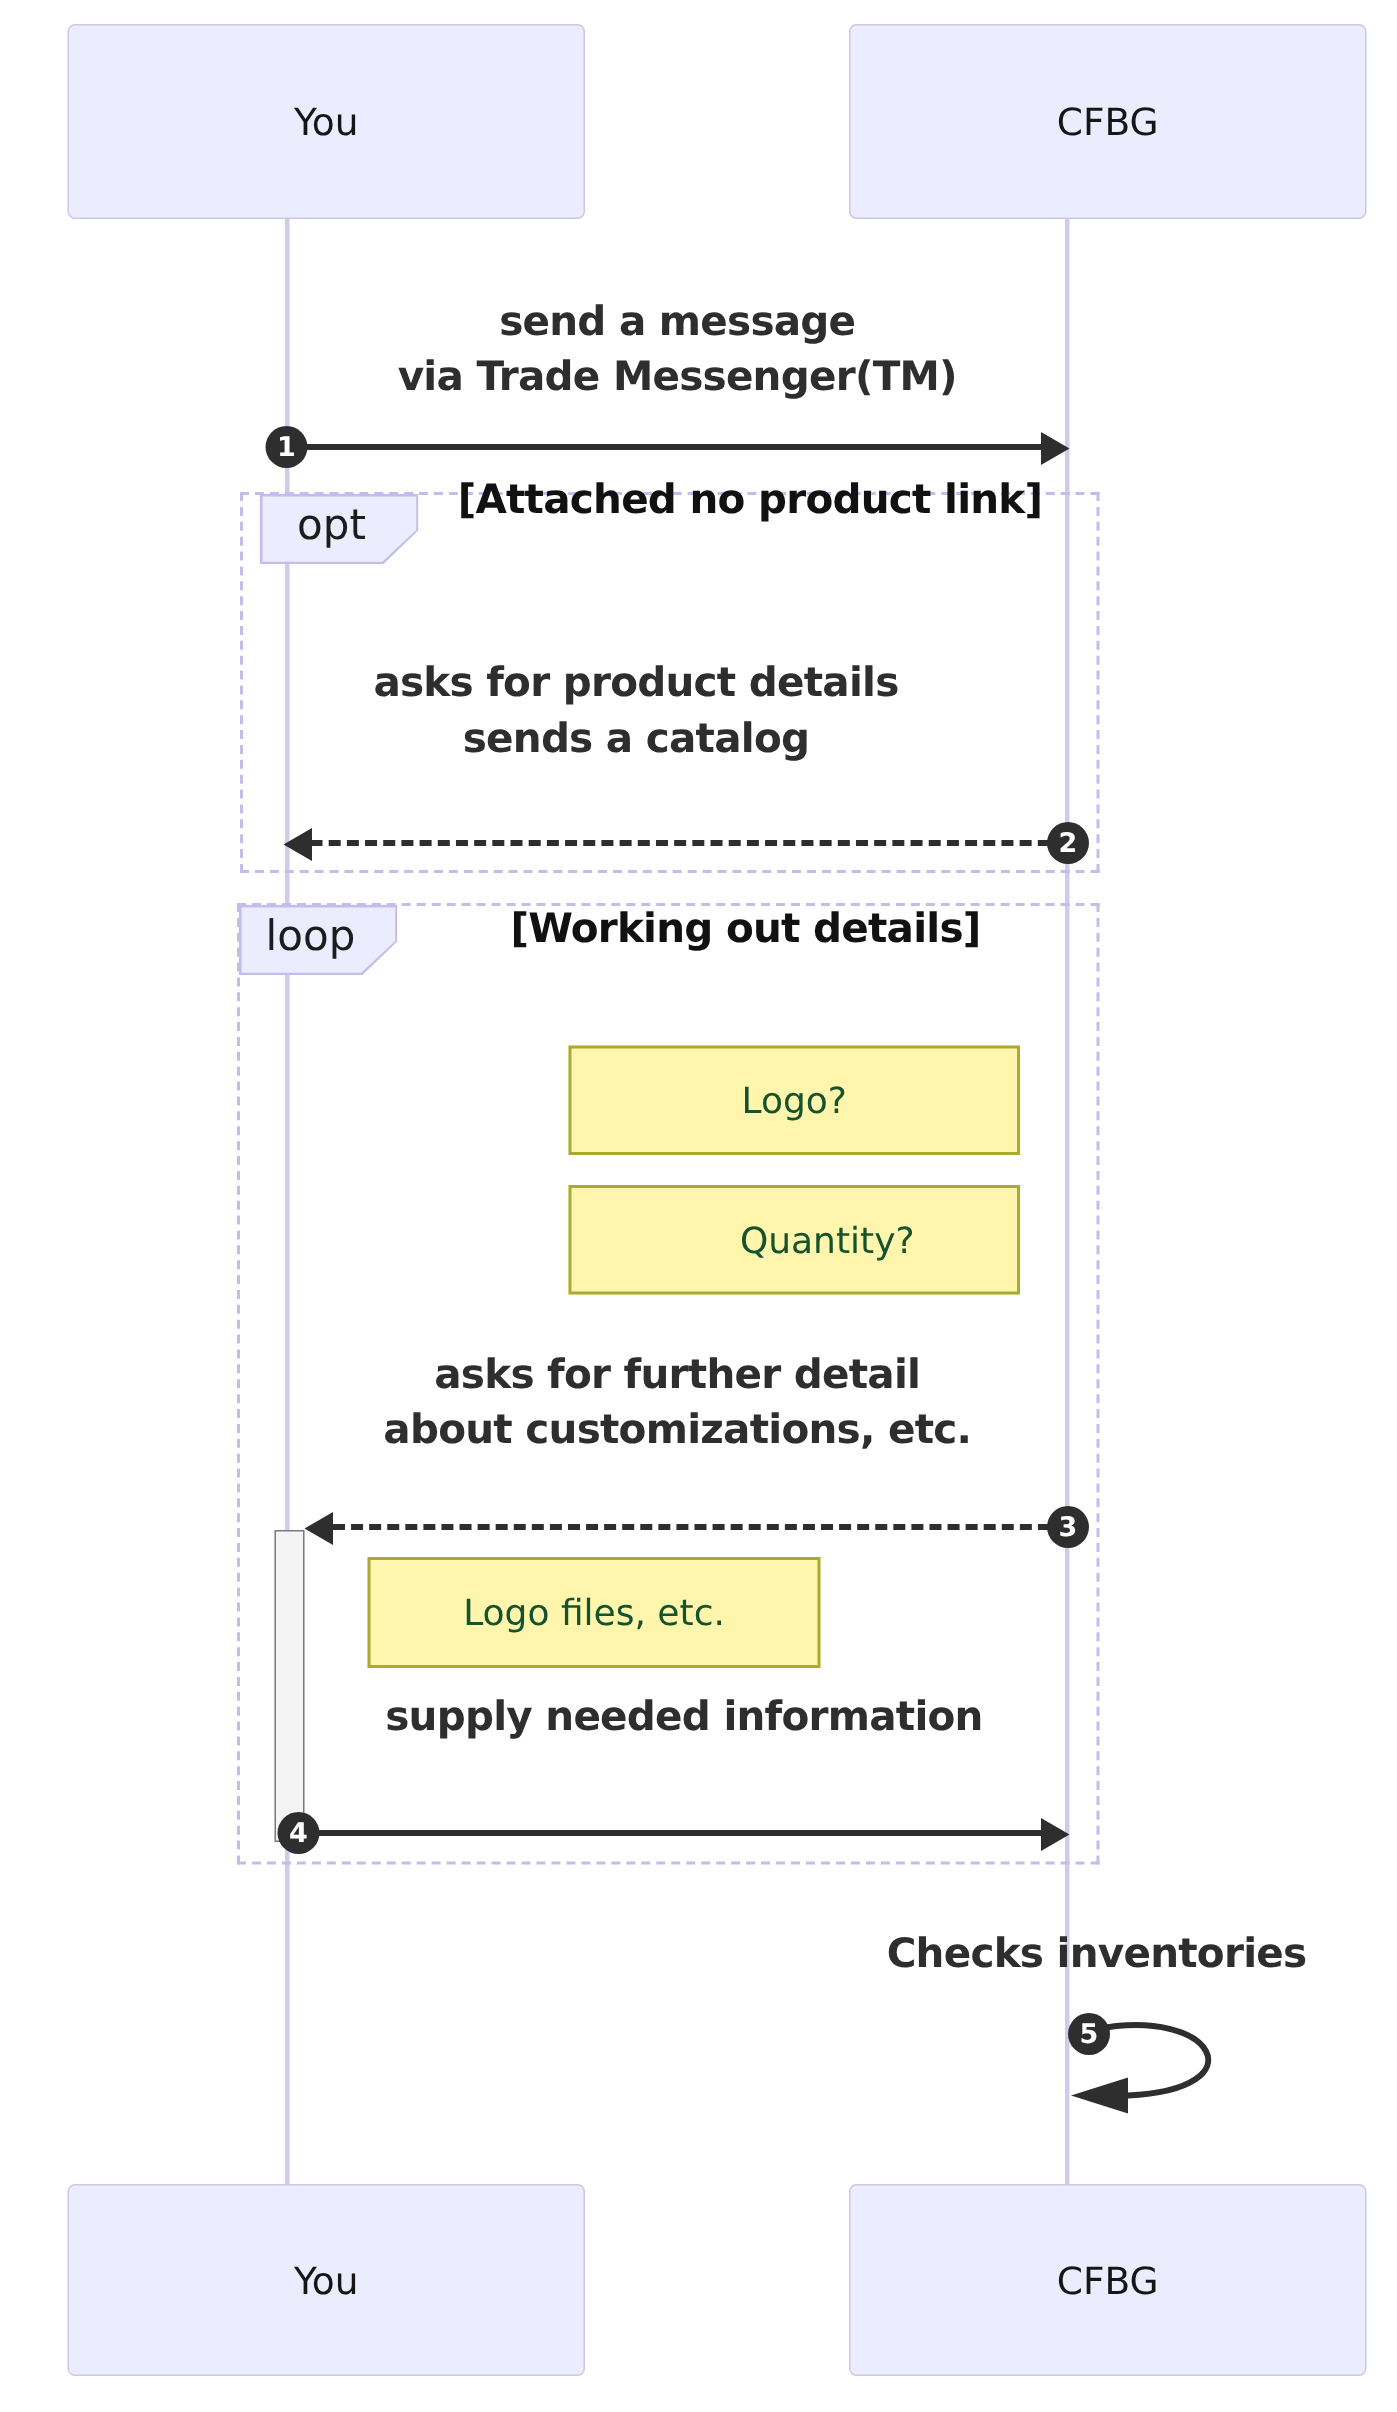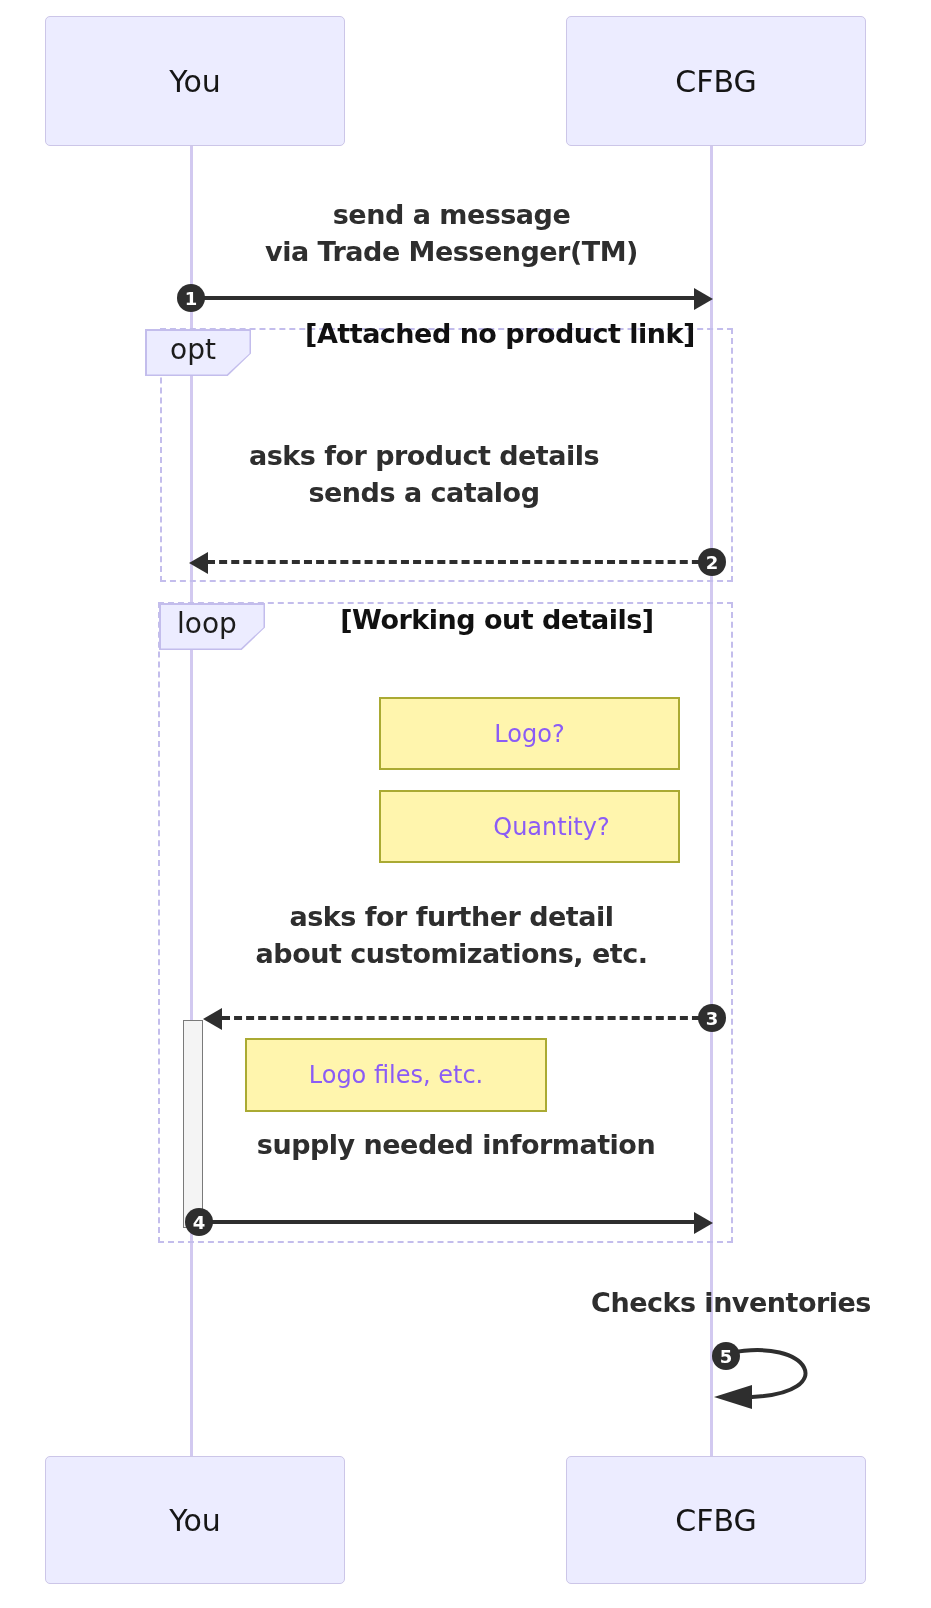--- a/index.html
+++ b/index.html
@@ -4,44 +4,44 @@
 <style>
   :root{
     --actorFill:#ECECFF; --actorBorder:#CCC6E8; --lifeline:#D2C9F0;
     --frameBorder:#C3BDEC; --labelFill:#ECECFF; --noteFill:#FFF5AD;
     --noteBorder:#AAAA33; --ink:#2E2E2E; --activationFill:#F4F4F4;
     --activationBorder:#7A7A7A; --badgeText:#FFFFFF;
   }
   html,body{margin:0;padding:0;background:#fff;}
   .canvas{position:relative;width:931px;height:1608px;background:#fff;overflow:hidden;
           font-family:"DejaVu Sans","Liberation Sans",sans-serif;color:var(--ink);}
-  .actor{position:absolute;width:300px;height:130px;background:var(--actorFill);
+  .actor{position:absolute;width:345px;height:130px;background:var(--actorFill);
          border:1.5px solid var(--actorBorder);border-radius:5px;display:flex;
-         align-items:center;justify-content:center;font-size:30px;color:#161616;box-sizing:border-box;}
+         align-items:center;justify-content:center;font-size:25px;color:#161616;box-sizing:border-box;}
   .lifeline{position:absolute;width:3px;top:146px;height:1310px;background:var(--lifeline);}
   .msg{position:absolute;text-align:center;font-weight:800;font-size:27px;line-height:37px;
        white-space:pre-line;color:var(--ink);letter-spacing:-0.5px;}
   .line{position:absolute;height:0;}
   .line.solid{border-top:4px solid var(--ink);}
   .line.dashed{border-top:4px dashed var(--ink);}
   .head{position:absolute;width:0;height:0;border-top:11px solid transparent;border-bottom:11px solid transparent;}
   .head.right{border-left:19px solid var(--ink);}
   .head.left{border-right:19px solid var(--ink);}
   .badge{position:absolute;width:28px;height:28px;border-radius:50%;background:var(--ink);
          color:var(--badgeText);display:flex;align-items:center;justify-content:center;
          font-size:18px;font-weight:700;z-index:6;}
   .frame{position:absolute;border:2px dashed var(--frameBorder);box-sizing:border-box;}
   .frame-label{position:absolute;width:106px;height:47px;
         clip-path:polygon(0 0,100% 0,100% 52%,78% 100%,0 100%);background:var(--frameBorder);z-index:4;}
   .frame-label-inner{position:absolute;inset:1.5px;clip-path:polygon(0 0,100% 0,100% 52%,78% 100%,0 100%);
         background:var(--labelFill);display:flex;align-items:center;justify-content:center;
         font-size:28px;color:#1c1c1c;padding:0 10px 6px 0;box-sizing:border-box;}
   .frame-title{position:absolute;text-align:center;font-weight:800;font-size:27px;color:#111;letter-spacing:-0.5px;}
   .note{position:absolute;background:var(--noteFill);border:2px solid var(--noteBorder);
-        display:flex;align-items:center;justify-content:center;font-size:24px;color:#8b5cf6;
+        display:flex;align-items:center;justify-content:center;font-size:24px;color:#14532d;
         box-sizing:border-box;z-index:5;}
   .activation{position:absolute;background:var(--activationFill);border:1.5px solid var(--activationBorder);
         box-sizing:border-box;z-index:3;}
   .selfloop{position:absolute;z-index:5;}
 </style>
 </head>
 <body>
 
 <div class="canvas">
 
@@ -55,21 +55,21 @@
     <span>CFBG</span>
   </div>
 
   <div class="msg" style="left:191px;top:196px;width:521px;">send a message
 via Trade Messenger(TM)</div>
   <div class="line solid" style="left:191px;top:296px;width:504px;"></div>
   <div class="head right" style="left:694px;top:288px;"></div>
   <div class="badge" style="left:177px;top:284px;">1</div>
 
   <div class="frame" style="left:160px;top:328px;width:573px;height:254px;"></div>
-  <div class="frame-label" style="left:145px;top:329px;">
+  <div class="frame-label" style="left:173px;top:329px;">
     <div class="frame-label-inner">
       <span>opt</span>
     </div>
   </div>
   <div class="frame-title" style="left:270px;top:318px;width:460px;">[Attached no product link]</div>
 
   <div class="msg" style="left:191px;top:437px;width:466px;">asks for product details
 sends a catalog</div>
   <div class="line dashed" style="left:207px;top:560px;width:505px;"></div>
   <div class="head left" style="left:189px;top:552px;"></div>

